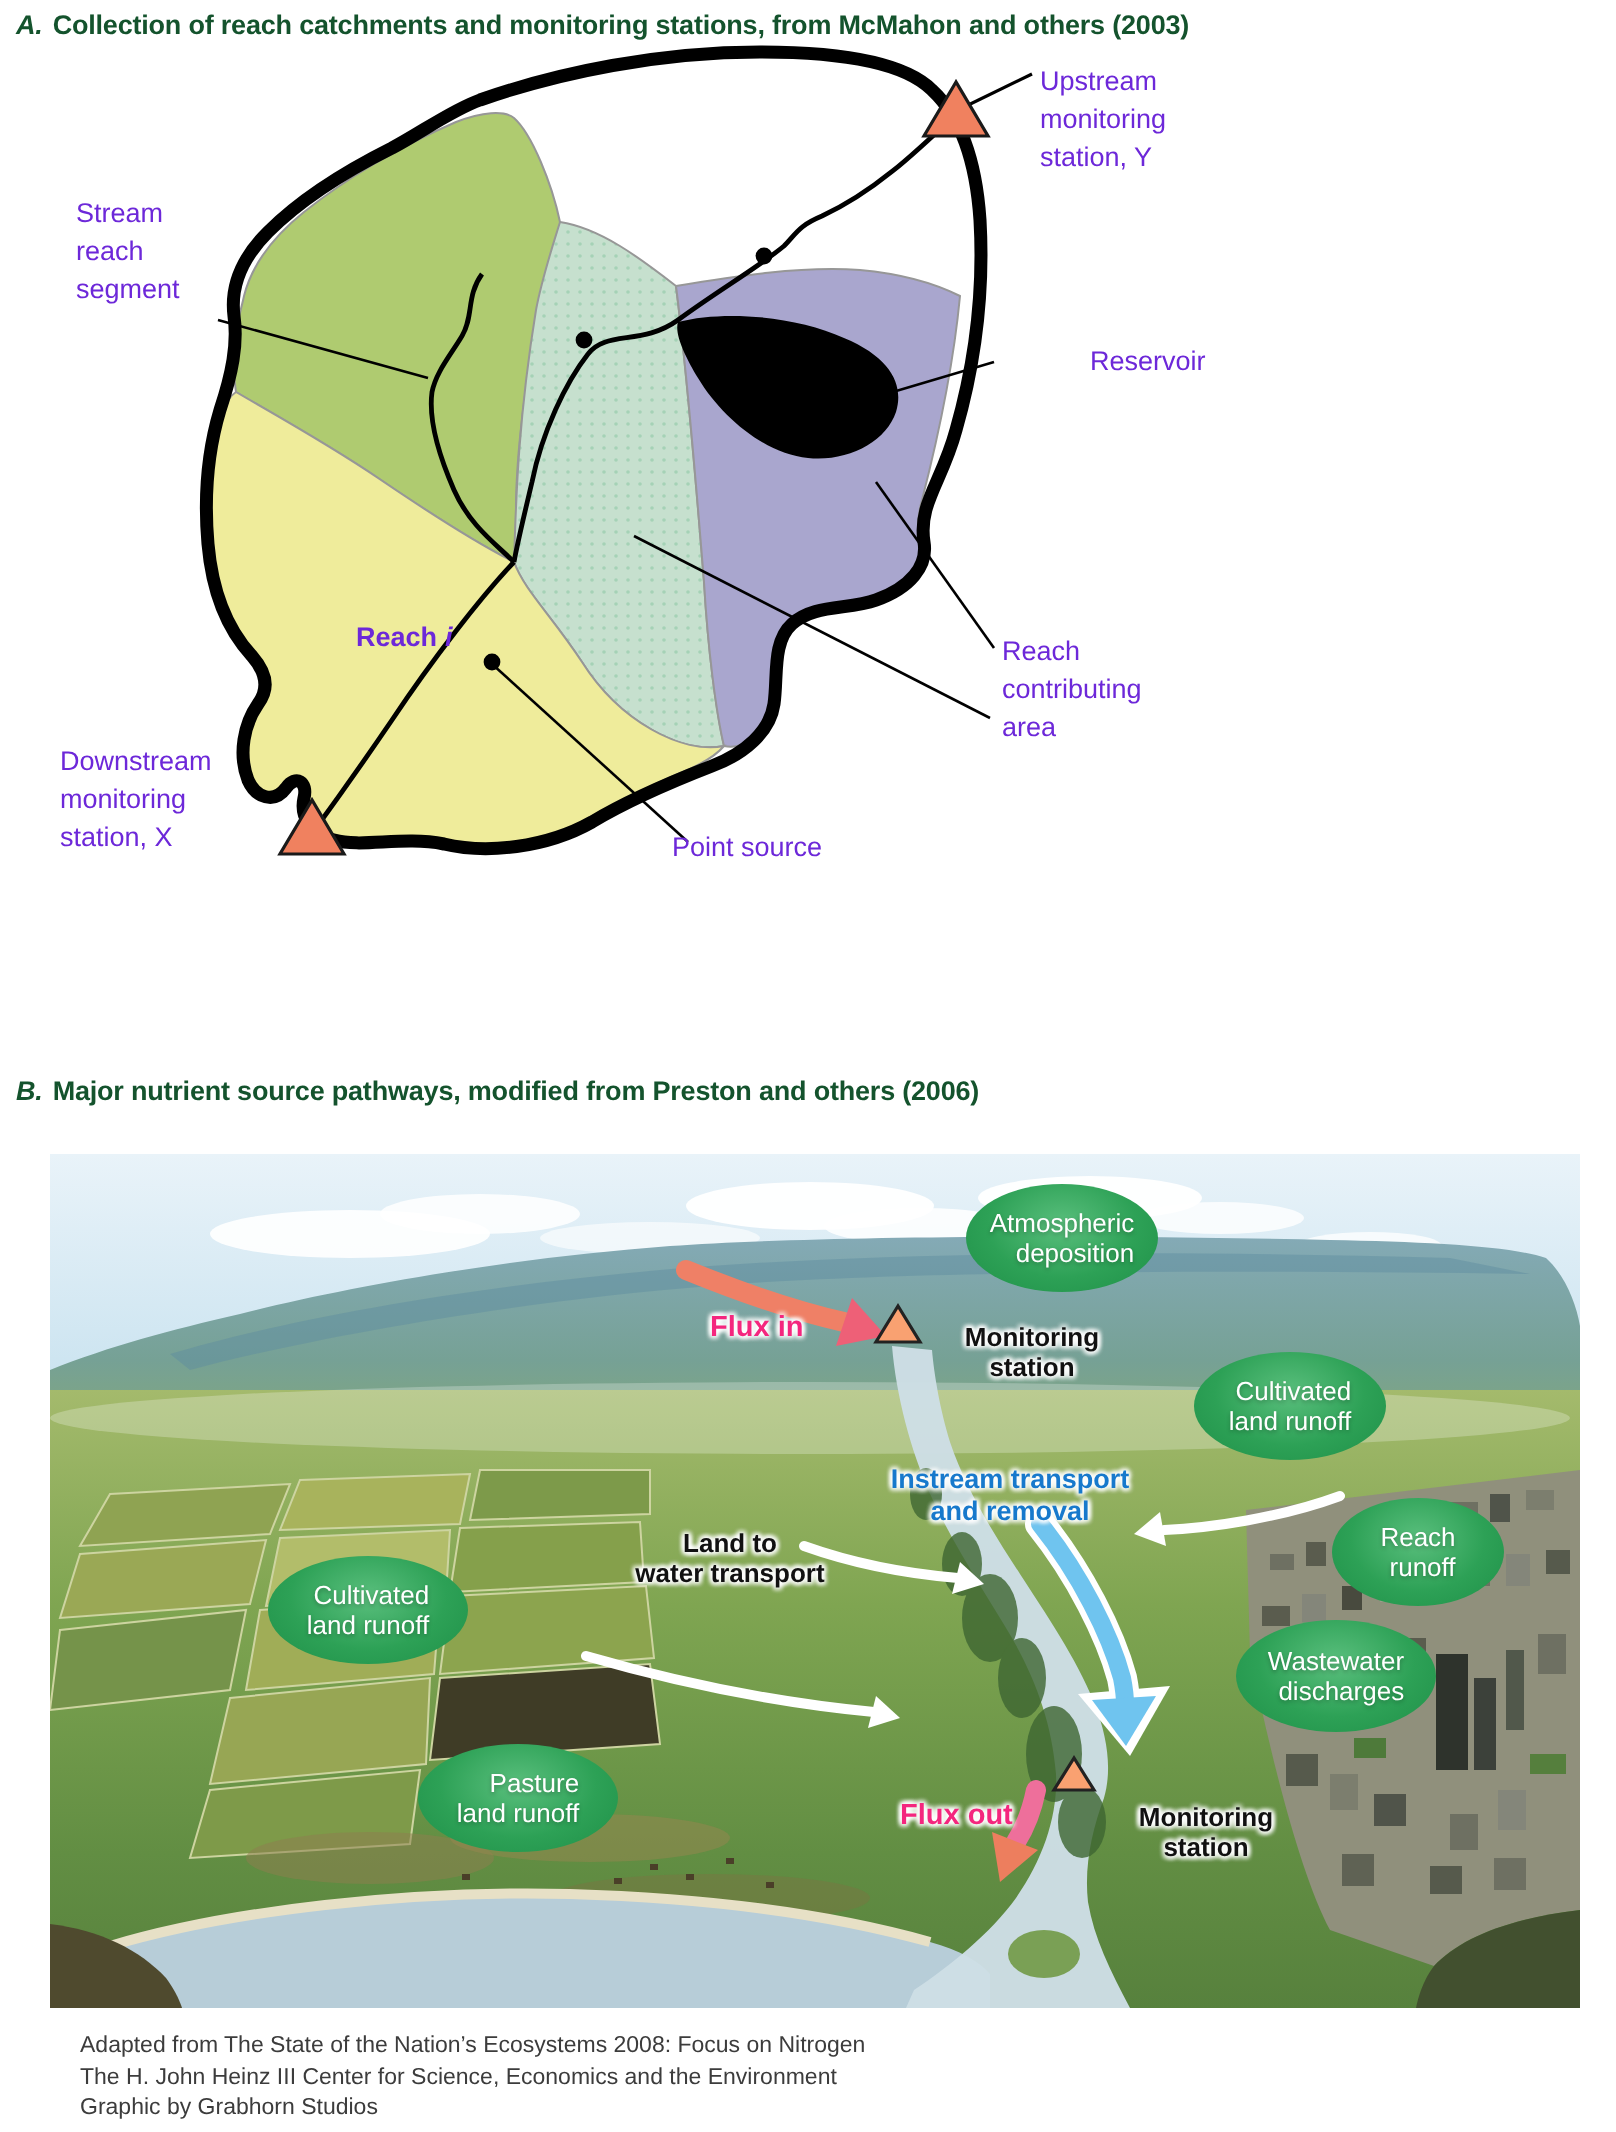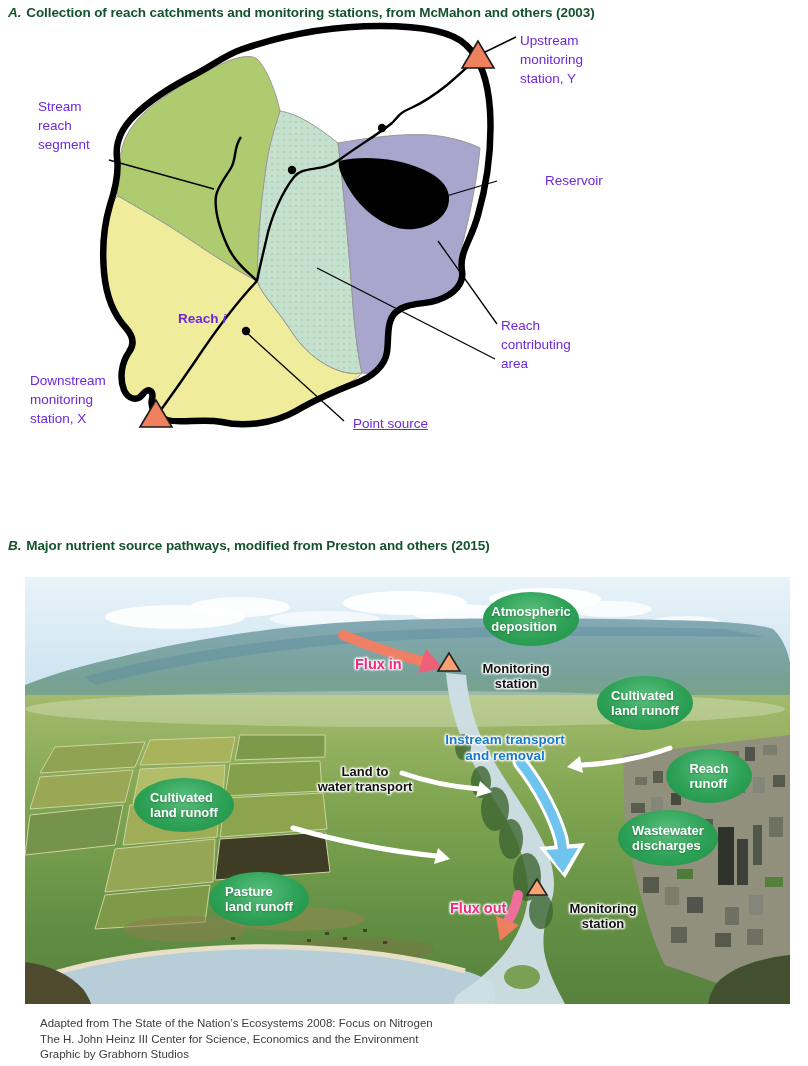--- a/index.html
+++ b/index.html
@@ -6,22 +6,22 @@
   body{width:808px;height:1066px;position:relative;font-family:"Liberation Sans",sans-serif;overflow:hidden;}
   .abs{position:absolute;}
   .ml{white-space:pre-line;}
   .fig-title{font-size:13.5px;font-weight:bold;color:#14532d;letter-spacing:-0.1px;}
   .fig-title .pfx{font-style:italic;margin-right:5px;}
   .a-label{font-size:13.5px;line-height:19px;color:#6d28d9;}
   .a-label.bold{font-weight:bold;}
   .reach-i i{margin-left:4px;font-weight:bold;}
   .photo{left:25px;top:577px;width:765px;height:427px;overflow:hidden;background:#dcebf3;}
   .photo svg{position:absolute;left:0;top:0;}
-  .oval{border-radius:50%;display:flex;align-items:center;justify-content:center;text-align:left;
-        color:#fff;font-weight:bold;font-size:13px;line-height:15px;
+  .oval{border-radius:50%;display:flex;align-items:center;justify-content:center;text-align:right;
+        color:#fff;font-weight:normal;font-size:13px;line-height:15px;
         background:radial-gradient(ellipse at 50% 38%, var(--oval-green-light) 0%, var(--oval-green-mid) 55%, var(--oval-green-dark) 100%);
         text-shadow:0 1px 2px rgba(0,0,0,.28);}
   .halo{text-shadow:0 0 3px #fff,0 0 3px #fff,1px 1px 2px #fff,-1px -1px 2px #fff,1px -1px 2px #fff,-1px 1px 2px #fff;}
   .b-black{font-size:13px;font-weight:bold;color:#111;text-align:center;line-height:15px;}
   .b-flux{font-size:14.5px;font-weight:bold;color:var(--flux-pink);}
   .b-blue{font-size:13.5px;font-weight:bold;color:var(--instream-blue);text-align:center;line-height:16px;}
   .caption{font-size:11.5px;line-height:15.5px;color:#3c3c3c;}
 </style>
 </head>
 <body>
@@ -79,24 +79,24 @@
 monitoring
 station, Y</div>
 <div class="abs a-label" style="left:501px;top:171px;margin-left:44px;">Reservoir</div>
 <div class="abs a-label ml" style="left:501px;top:316px;">Reach
 contributing
 area</div>
 <div class="abs a-label bold reach-i" style="left:178px;top:309px;text-align:right;"><span>Reach</span><i>i</i></div>
 <div class="abs a-label ml" style="left:30px;top:371px;">Downstream
 monitoring
 station, X</div>
-<div class="abs a-label" style="left:353px;top:414px;text-decoration:underline;">Point source</div>
+<div class="abs a-label" style="left:336px;top:414px;">Point source</div>
 
 <div class="abs fig-title" style="left:8px;top:538px;">
-  <span class="pfx">B.</span><span>Major nutrient source pathways, modified from Preston and others (2015)</span>
+  <span class="pfx">B.</span><span>Major nutrient source pathways, modified from Preston and others (2006)</span>
 </div>
 
 <div class="abs photo">
 <svg width="765" height="427" viewBox="0 0 765 427">
   <defs>
     <linearGradient id="skyG" x1="0" y1="0" x2="0" y2="1">
       <stop offset="0" stop-color="#e9f3f9"></stop>
           <stop offset="1" stop-color="#c4e0ee"></stop>
     </linearGradient>
     <linearGradient id="plateauG" x1="0" y1="0" x2="0" y2="1">

